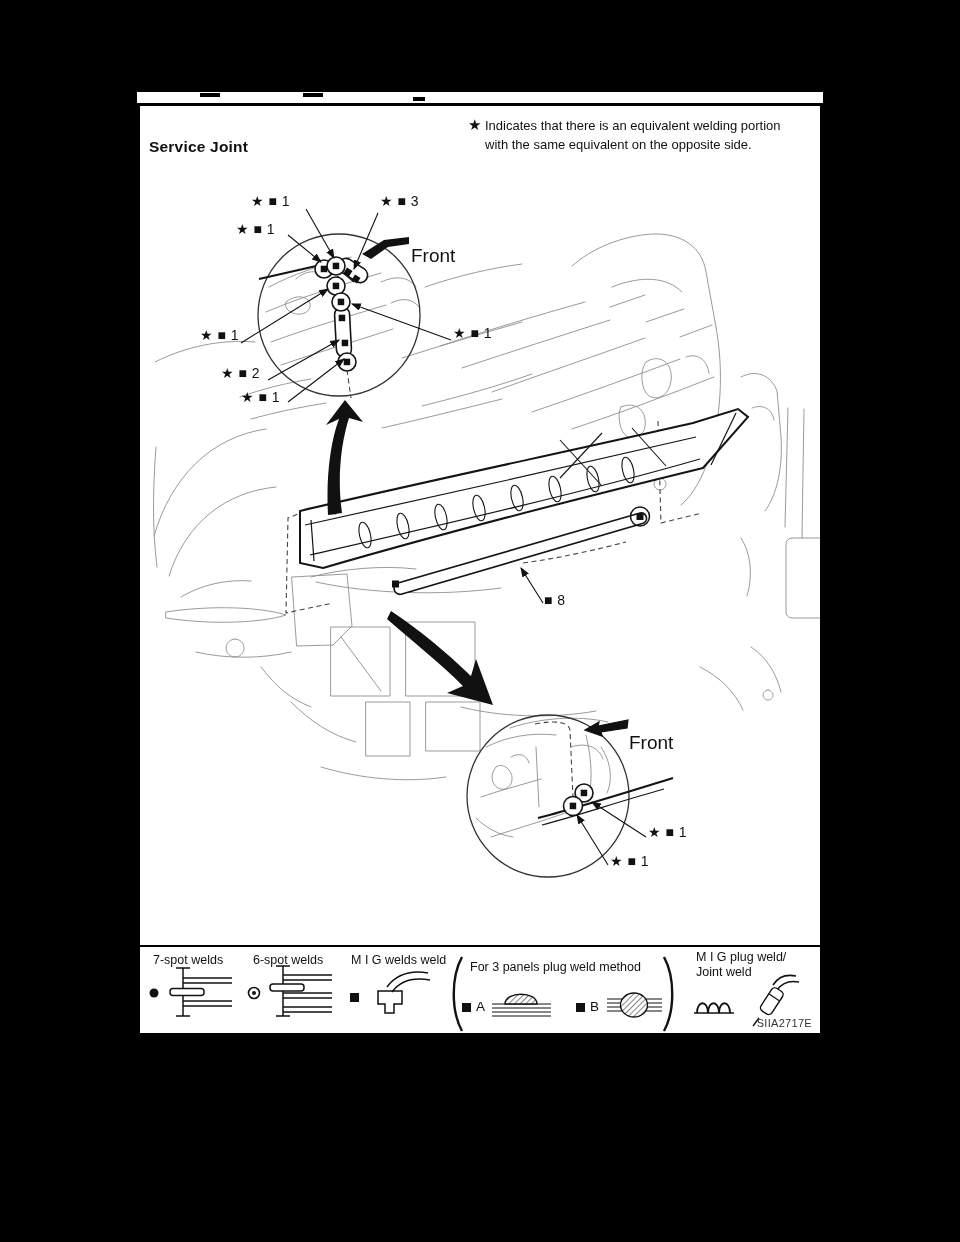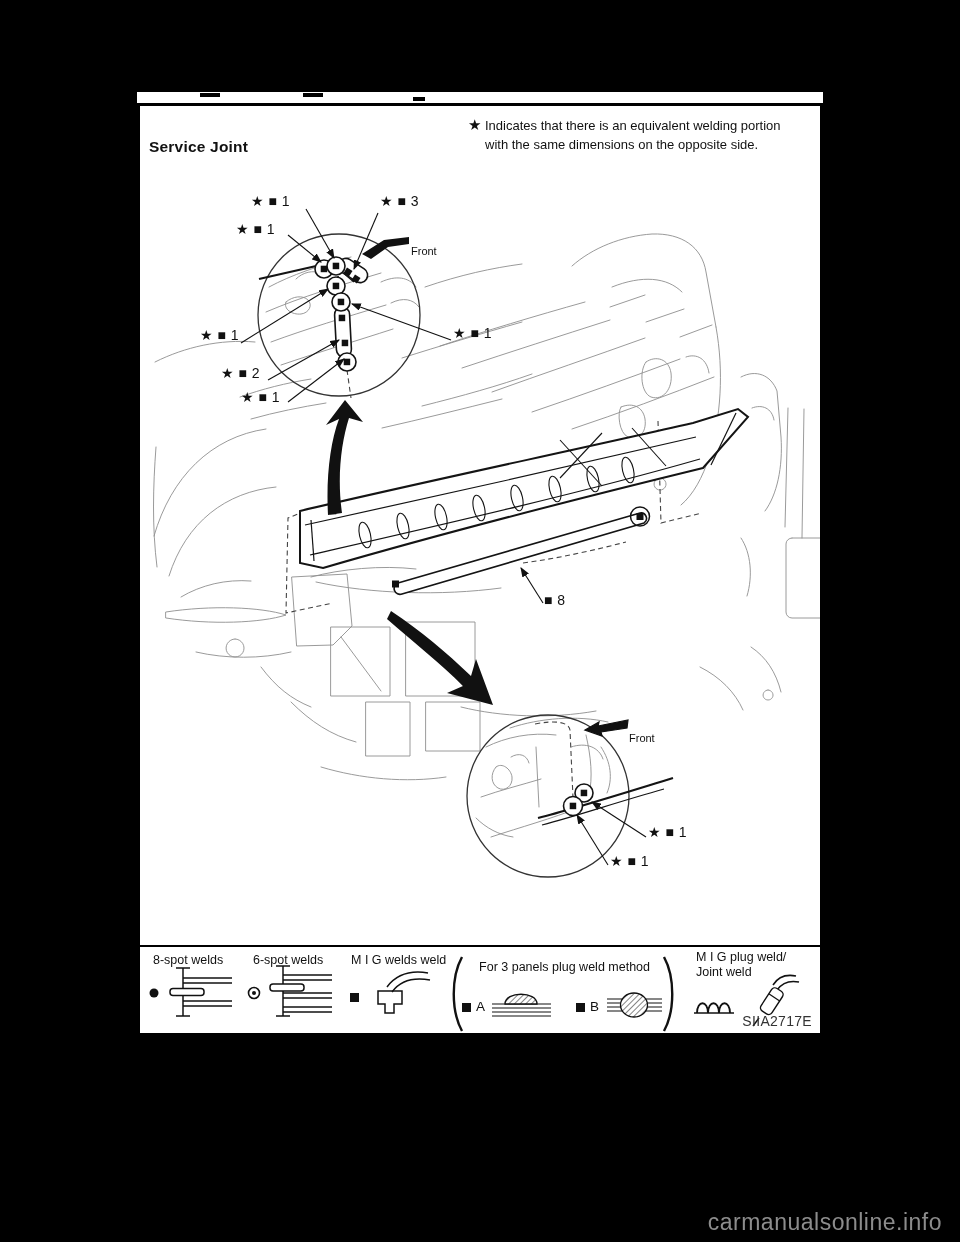--- a/index.html
+++ b/index.html
@@ -11,48 +11,48 @@
   .m2{left:166px;top:1px;width:20px;height:4px;}
   .m3{left:276px;top:5px;width:12px;height:4px;}
   .page{position:absolute;left:137px;top:103px;width:686px;height:933px;background:#fff;
         border:3px solid #000;box-sizing:border-box;}
   .title{position:absolute;left:9px;top:5px;font-size:15.5px;font-weight:bold;letter-spacing:.2px;margin-top:27px;}
   .note{position:absolute;left:328px;top:10px;width:345px;font-size:13px;line-height:19px;}
   .note-star{position:absolute;left:0;top:-1px;font-size:15px;}
   .note-text{display:block;margin-left:17px;}
   .art{position:absolute;left:0;top:0;}
   .callout{position:absolute;font-size:14px;white-space:nowrap;letter-spacing:.5px;}
-  .front{position:absolute;font-size:11px;white-space:nowrap;text-align:center;}
+  .front{position:absolute;font-size:19px;white-space:nowrap;text-align:center;}
   .legend{position:absolute;left:0;right:0;bottom:0;height:86px;border-top:2px solid #000;}
   .lg-label{position:absolute;font-size:12.5px;white-space:nowrap;}
   .lg-icon{position:absolute;}
   .sq{display:inline-block;width:9px;height:9px;background:#111;margin-right:5px;vertical-align:-1px;}
   .ab{position:absolute;font-size:13.5px;white-space:nowrap;}
   .ab svg{vertical-align:-12px;margin-left:3px;}
-  .figcode{position:absolute;right:8px;bottom:4px;font-size:14px;color:#333;letter-spacing:.3px;}
+  .figcode{position:absolute;right:8px;bottom:4px;font-size:11px;color:#333;letter-spacing:.3px;}
   .watermark{position:absolute;right:18px;bottom:6px;font-size:23px;color:#8c8c8c;letter-spacing:.5px;}
 </style>
 </head>
 <body>
 
 <div class="stage">
 
   <div class="top-strip">
     <i class="m1"></i>
     <i class="m2"></i>
     <i class="m3"></i>
   </div>
 
   <div class="page">
 
     <div class="title">Service Joint</div>
 
     <div class="note">
       <span class="note-star">★</span>
-      <span class="note-text"><span>Indicates that there is an equivalent welding portion</span><br><span>with the same dimensions on the opposite side.</span></span>
+      <span class="note-text"><span>Indicates that there is an equivalent welding portion</span><br><span>with the same equivalent on the opposite side.</span></span>
     </div>
 
     <svg class="art" width="680" height="928" viewBox="0 0 680 928">
       <defs>
         <marker id="ah" markerWidth="9" markerHeight="7" refX="8" refY="3.5" orient="auto">
           <path d="M0,0 L9,3.5 L0,7 Z" fill="#111"></path>
         </marker>
       </defs>
 
       <g stroke="#8f8f8f" stroke-width="0.9" fill="none" stroke-linecap="round">
@@ -235,21 +235,21 @@
     <div class="callout" style="left:101px;top:283px">★ ■ 1</div>
     <div class="callout" style="left:404px;top:486px">■ 8</div>
     <div class="callout" style="left:508px;top:718px">★ ■ 1</div>
     <div class="callout" style="left:470px;top:747px">★ ■ 1</div>
 
     <div class="front" style="left:271px;top:139px">Front</div>
     <div class="front" style="left:489px;top:626px">Front</div>
 
     <div class="legend">
 
-      <div class="lg-label" style="left:13px;top:6px">8-spot welds</div>
+      <div class="lg-label" style="left:13px;top:6px">7-spot welds</div>
       <svg class="lg-icon" style="left:6px;top:16px" width="92" height="56" viewBox="0 0 92 56">
         <circle cx="8" cy="30" r="4.5" fill="#111"></circle>
         <g stroke="#111" fill="none" stroke-width="1.5" transform="translate(22,2)">
           <path d="M8,3 h14"></path>
             <path d="M15,3 V51"></path>
             <path d="M8,51 h14"></path>
           <path d="M15,13 H64"></path>
             <path d="M15,18 H64"></path>
           <path d="M15,36 H64"></path>
             <path d="M15,41 H64"></path>
@@ -282,21 +282,21 @@
           <path d="M82,4 C64,1 50,6 41,18"></path>
           <path d="M84,11 C67,8 54,12 46,23"></path>
           <path d="M32,22 h24 v13 h-8 v9 h-9 v-9 h-7 Z"></path>
         </g>
       </svg>
 
       <svg class="lg-icon" style="left:306px;top:8px" width="20" height="78" viewBox="0 0 20 78">
         <path d="M16,2 C5,22 5,56 16,76" stroke="#111" stroke-width="2.4" fill="none"></path>
       </svg>
 
-      <div class="lg-label" style="left:330px;top:13px;width:180px;text-align:right">For 3 panels plug weld method</div>
+      <div class="lg-label" style="left:330px;top:13px;width:180px;text-align:left">For 3 panels plug weld method</div>
 
       <div class="ab" style="left:322px;top:40px">
         <span class="sq"></span><span>A</span>
         <svg width="62" height="36" viewBox="0 0 62 36">
           <defs>
               <pattern id="h1" width="4" height="4" patternUnits="userSpaceOnUse" patternTransform="rotate(45)">
             <rect width="4" height="4" fill="#fff"></rect>
                 <line x1="0" y1="0" x2="0" y2="4" stroke="#333" stroke-width="1.2"></line>
           </pattern>
             </defs>
@@ -352,14 +352,13 @@
           <rect x="24" y="14" width="13" height="27" rx="4" fill="#fff" stroke="#111" stroke-width="1.4"></rect>
           <line x1="24" y1="23" x2="37" y2="23" stroke="#111" stroke-width="1.2"></line>
         </g>
         <path d="M19,45 L13,53" stroke="#111" stroke-width="1.4"></path>
       </svg>
 
       <div class="figcode">SIIA2717E</div>
     </div>
   </div>
 
-  <div class="watermark">carmanualsonline.info</div>
 </div>
 
 </body></html>

